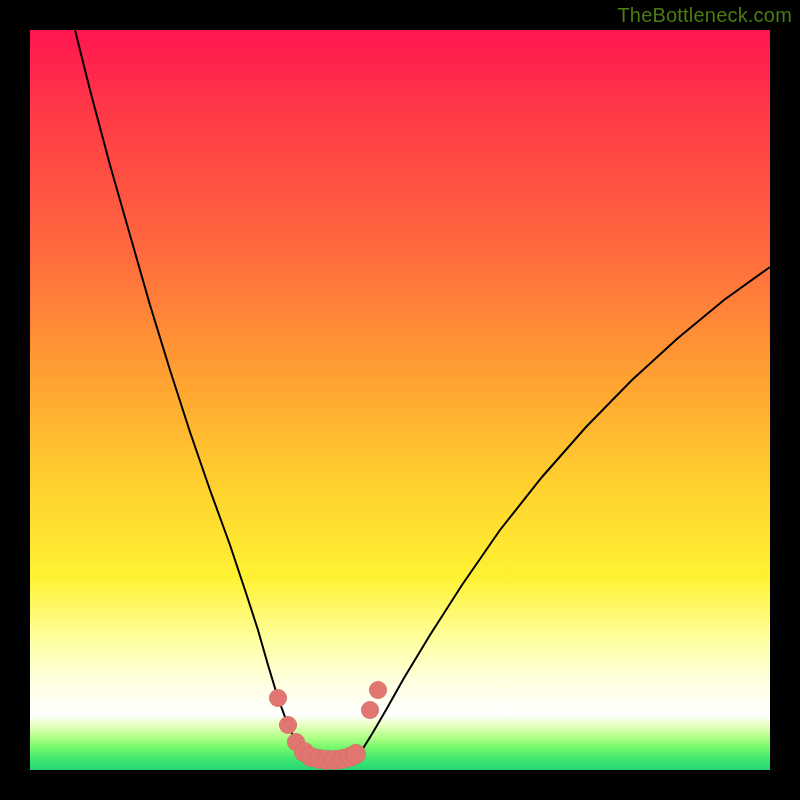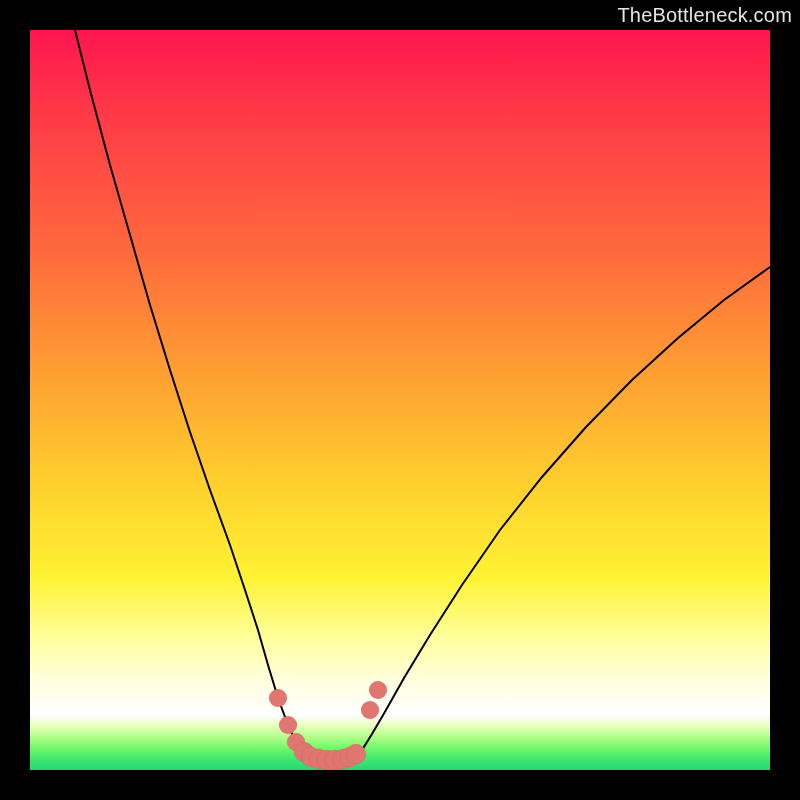--- a/index.html
+++ b/index.html
@@ -51,21 +51,21 @@
   }
   .marker {
     fill: #e0766f;
     stroke: rgba(0,0,0,0.10);
     stroke-width: 0.5;
   }
   .watermark {
     position: absolute;
     top: 4px;
     right: 8px;
-    color: #e5e5e5;
+    color: #4d7c0f;
     font-size: 20px;
     letter-spacing: 0.2px;
     user-select: none;
   }
 </style>
 </head>
 <body>
 
 <div class="stage">
   <div class="plot">

